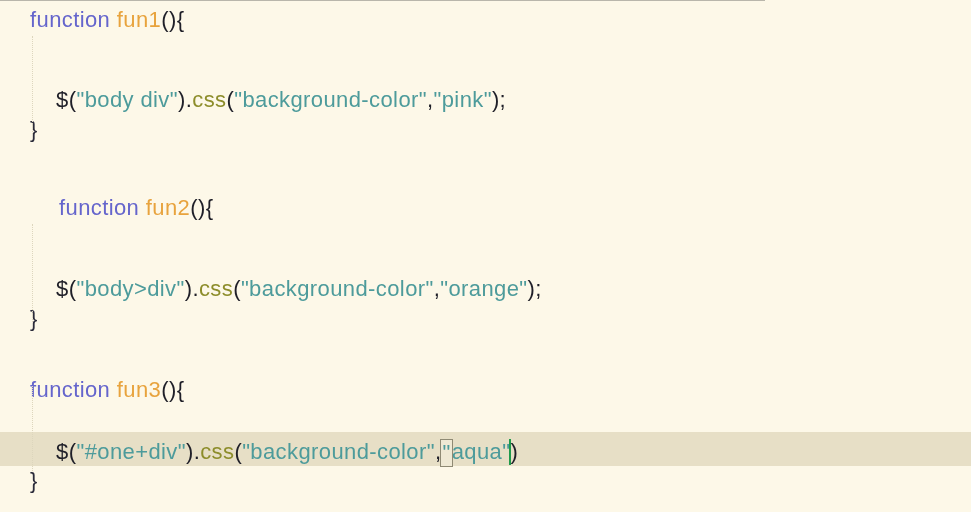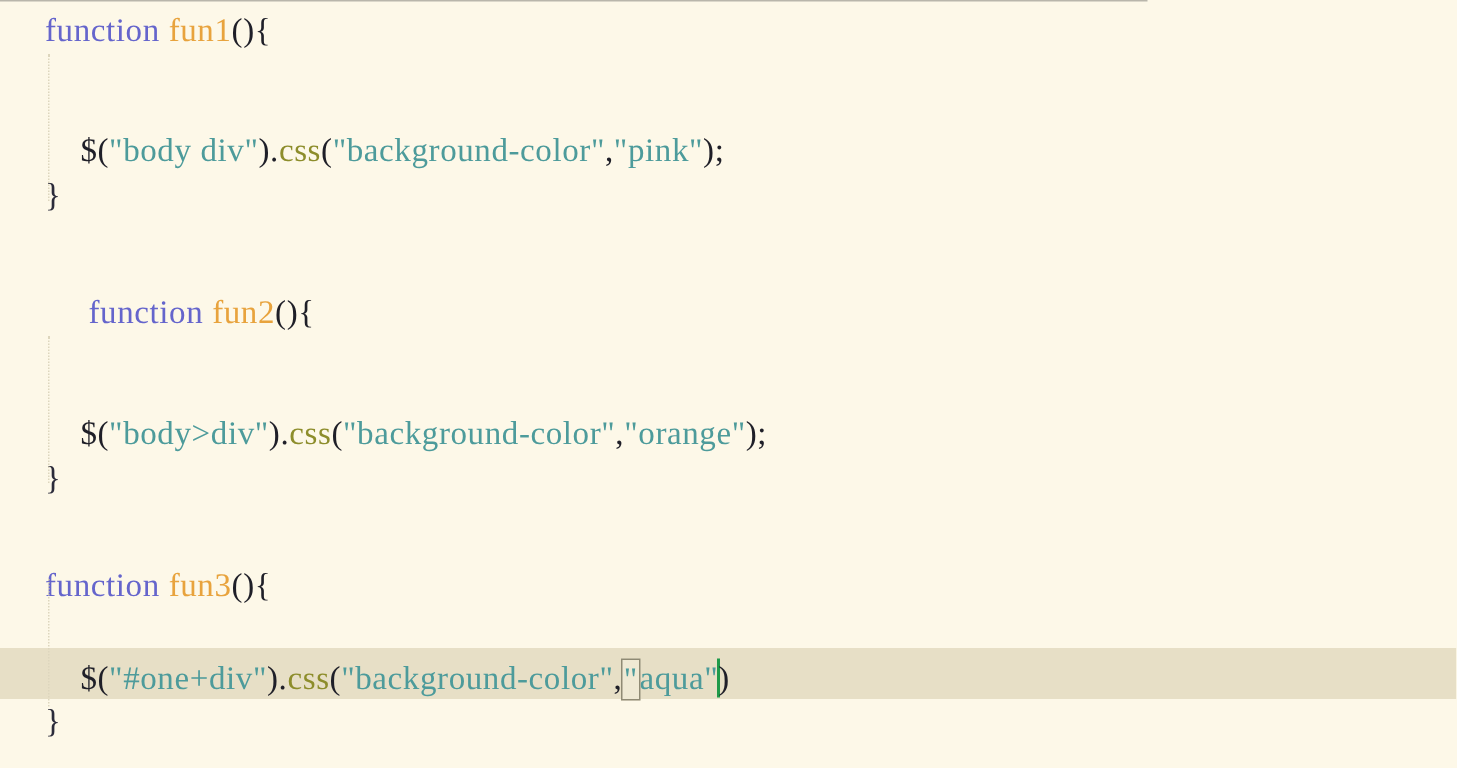--- a/index.html
+++ b/index.html
@@ -7,21 +7,21 @@
     margin: 0;
     padding: 0;
     background: #fdf8e8;
   }
   #editor-root {
     position: relative;
     width: 971px;
     height: 512px;
     background: #fdf8e8;
     overflow: hidden;
-    font-family: Liberation Serif, serif;
+    font-family: Liberation Sans, sans-serif;
   }
   
   #top-border {
     position: absolute;
     left: 0;
     top: 0;
     width: 765px;
     height: 1px;
     background: #b9b6ab;
   }

